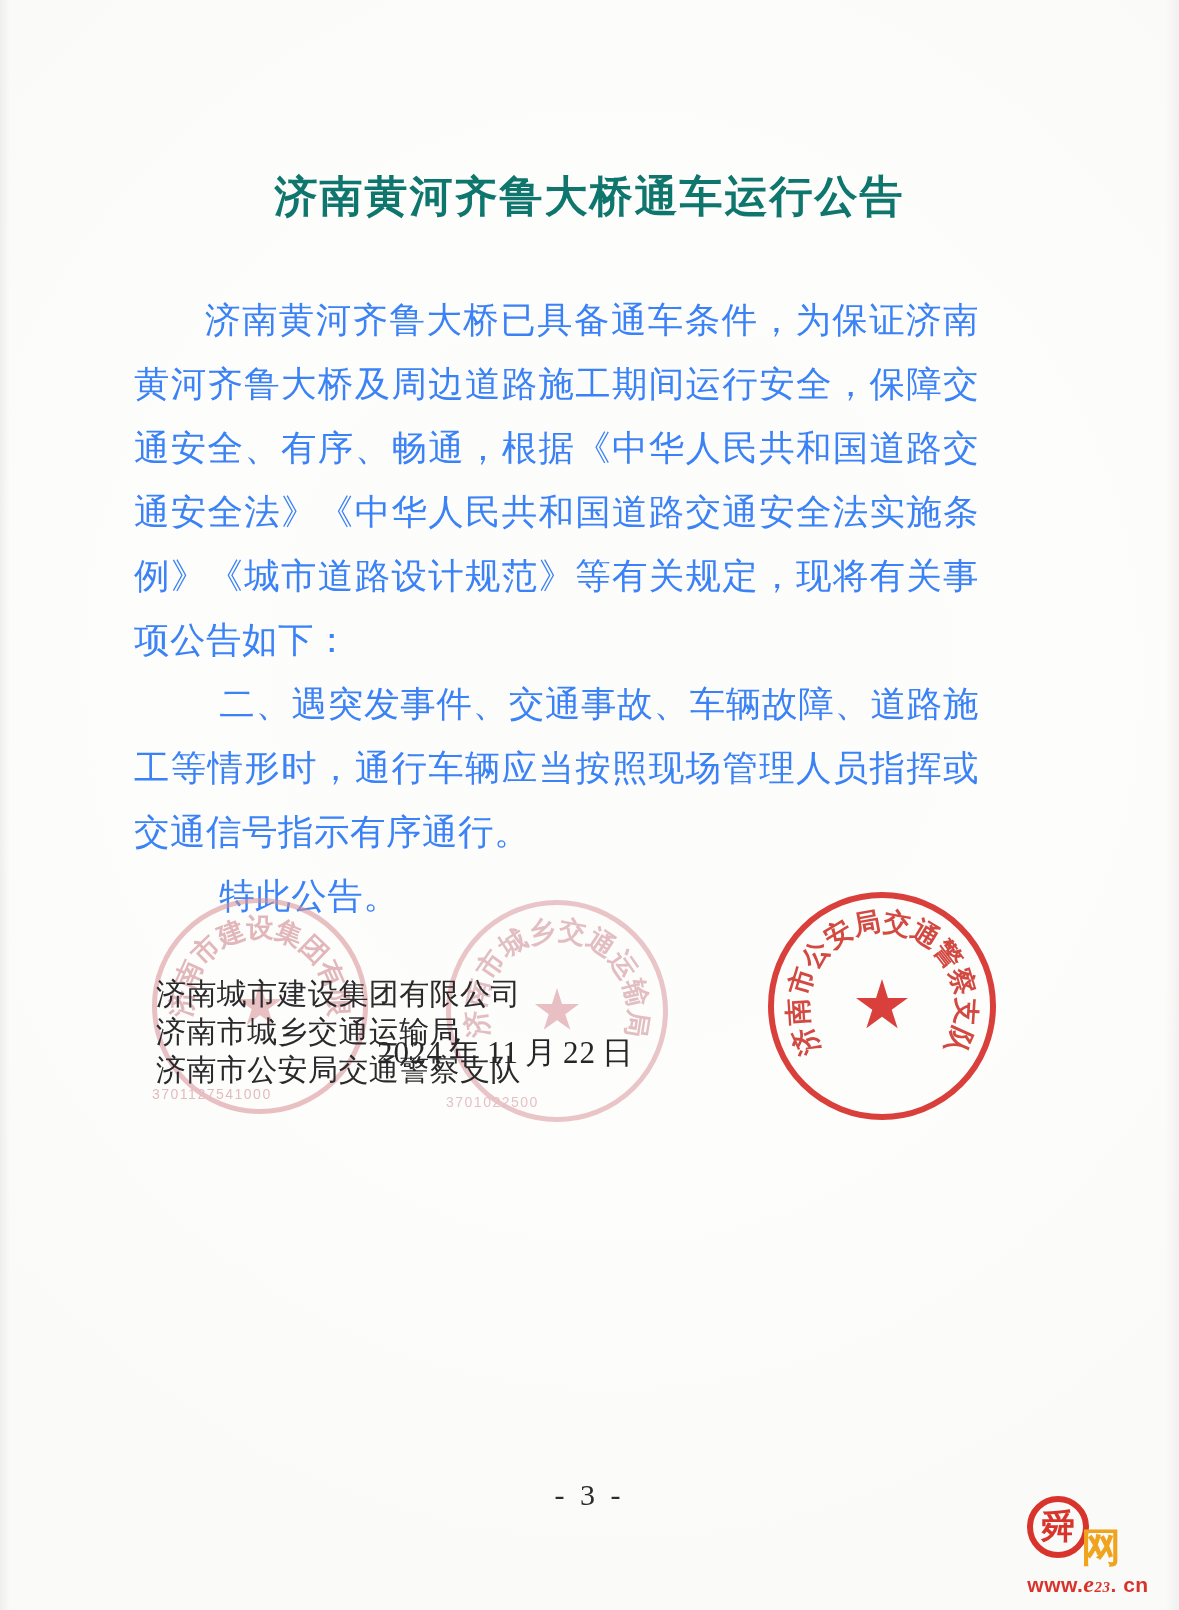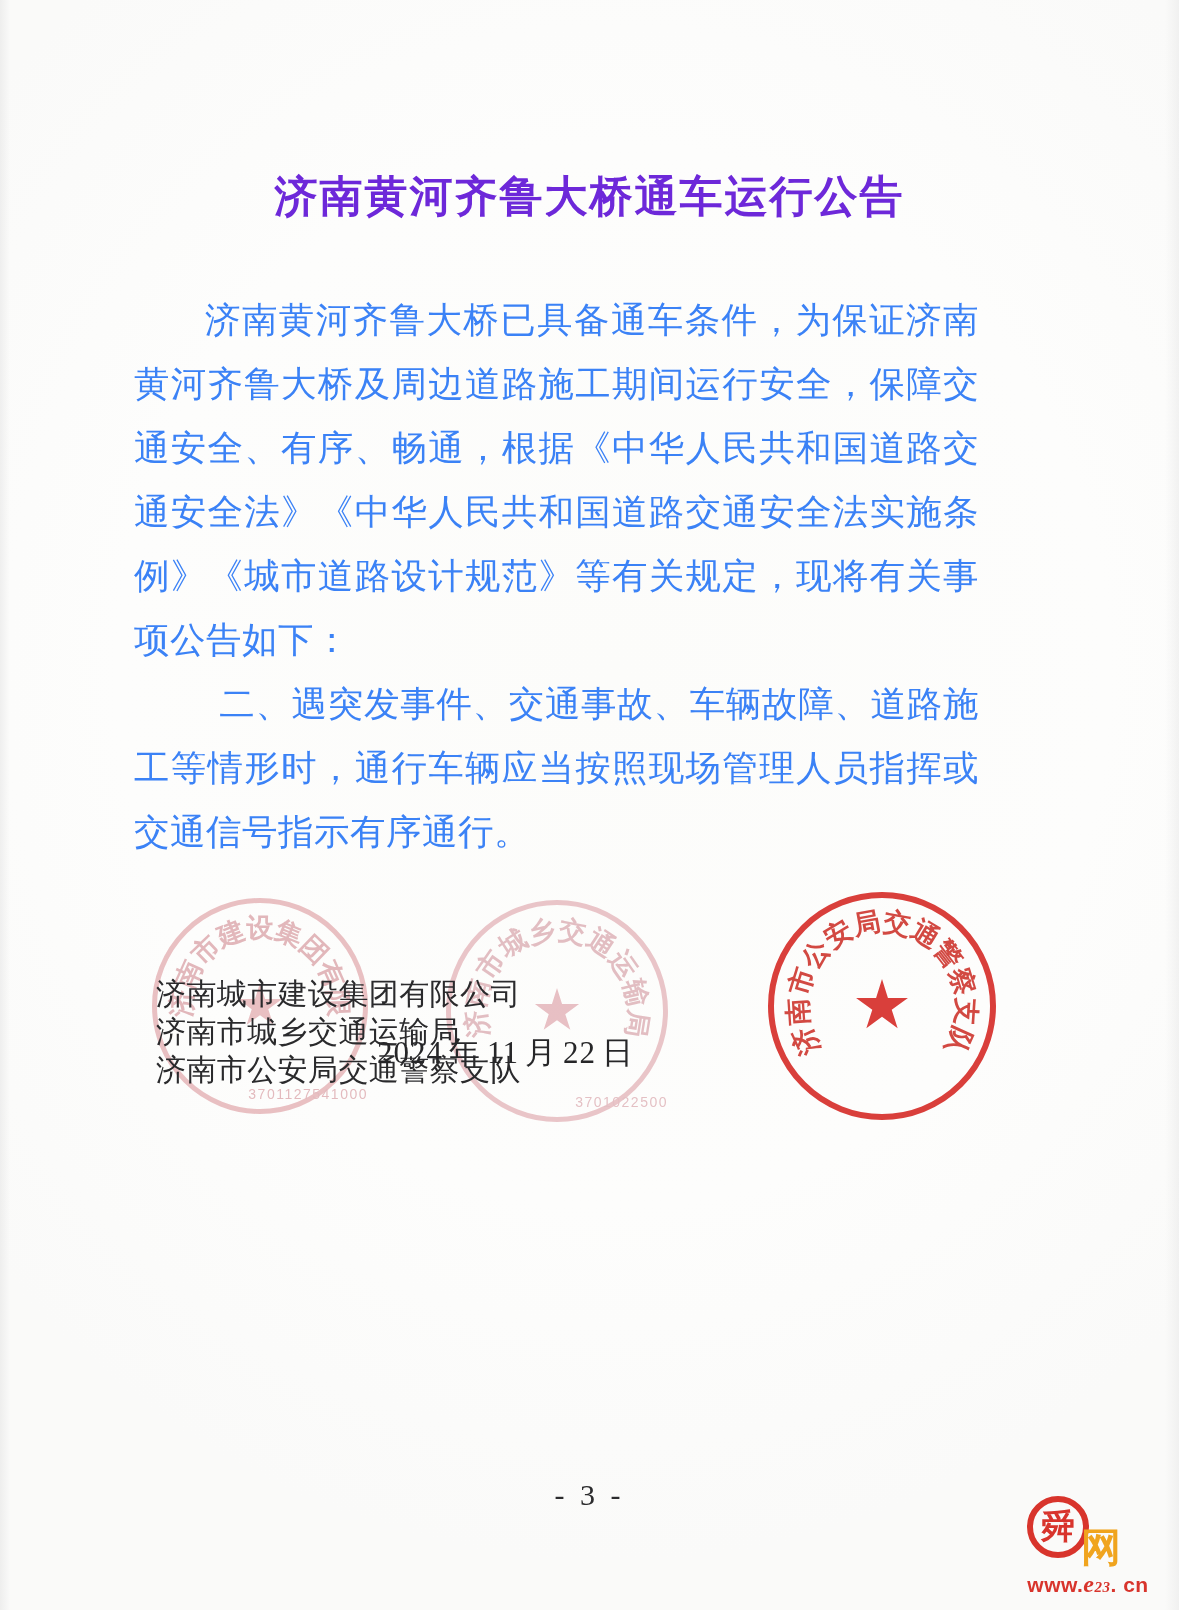--- a/index.html
+++ b/index.html
@@ -43,21 +43,21 @@
 
   
   #doc-title {
     position: absolute;
     left: 0; top: 168px;
     width: 1179px;
     text-align: center;
     font-size: 43px;
     font-weight: bold;
     letter-spacing: 2px;
-    color: #6d28d9;
+    color: #0f766e;
     font-family: "Liberation Serif", "DejaVu Serif", serif;
   }
 
   
   #body-block {
     position: absolute;
     left: 134px;
     top: 288px;
     width: 845px;
   }
@@ -144,21 +144,21 @@
     font-size: 27px;
     font-weight: bold;
     font-family: "Liberation Serif", "DejaVu Serif", serif;
     white-space: nowrap;
   }
   .seal-bottom-text {
     position: absolute;
     left: 0;
     bottom: 12px;
     width: 100%;
-    text-align: right;
+    text-align: left;
     font-size: 14px;
     letter-spacing: 1.5px;
     font-family: "Liberation Sans", sans-serif;
   }
 
   
   #seal-construction {
     left: 152px; top: 898px;
     width: 216px; height: 216px;
     opacity: 0.55;
@@ -258,20 +258,21 @@
 
   <div id="paper-tint"></div>
   <div id="scan-edge-left"></div>
   <div id="scan-edge-right"></div>
 
   <div id="doc-title">济南黄河齐鲁大桥通车运行公告</div>
 
   <div id="body-block">
     <p class="para indent">济南黄河齐鲁大桥已具备通车条件，为保证济南黄河齐鲁大桥及周边道路施工期间运行安全，保障交通安全、有序、畅通，根据《中华人民共和国道路交通安全法》《中华人民共和国道路交通安全法实施条例》《城市道路设计规范》等有关规定，现将有关事项公告如下：</p>
     <p class="para indent-wide">二、遇突发事件、交通事故、车辆故障、道路施工等情形时，通行车辆应当按照现场管理人员指挥或交通信号指示有序通行。</p>
+    <p class="para indent-wide">特此公告。</p>
   </div>
 
   <div class="seal" id="seal-construction">
     <div class="seal-ring"></div>
     <div class="seal-arc-text">
         <span style="transform: rotate(-178deg) translate(78px) rotate(90deg) translate(-50%, -50%);">济</span>
         <span style="transform: rotate(-156deg) translate(78px) rotate(90deg) translate(-50%, -50%);">南</span>
         <span style="transform: rotate(-134deg) translate(78px) rotate(90deg) translate(-50%, -50%);">市</span>
         <span style="transform: rotate(-112deg) translate(78px) rotate(90deg) translate(-50%, -50%);">建</span>
         <span style="transform: rotate(-90deg) translate(78px) rotate(90deg) translate(-50%, -50%);">设</span>

